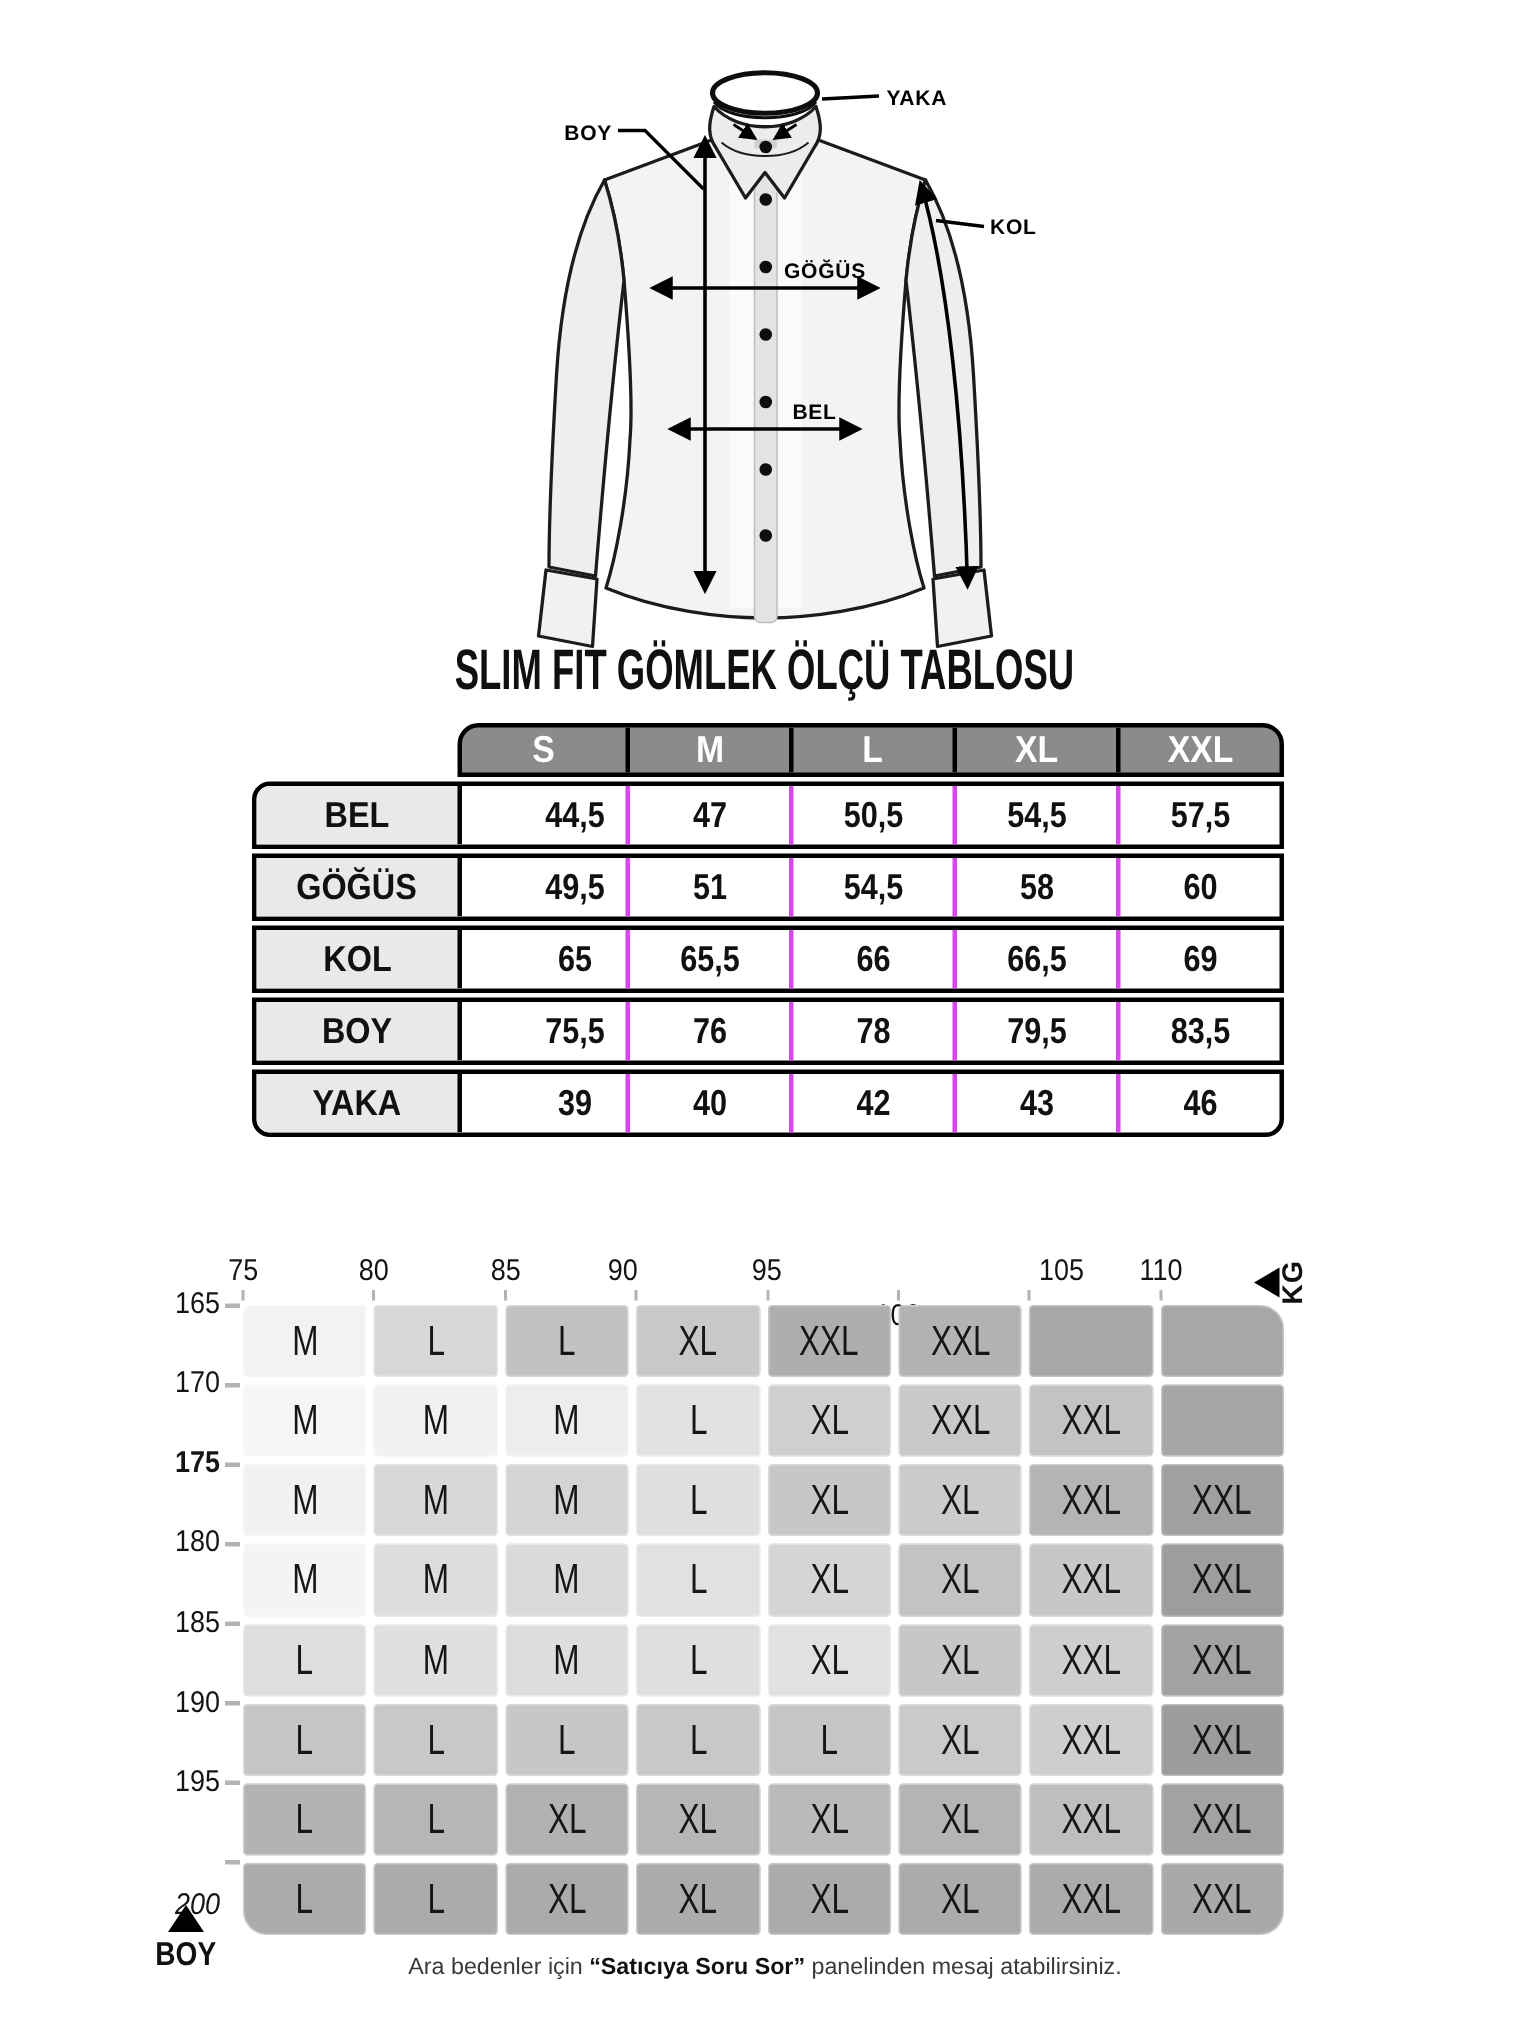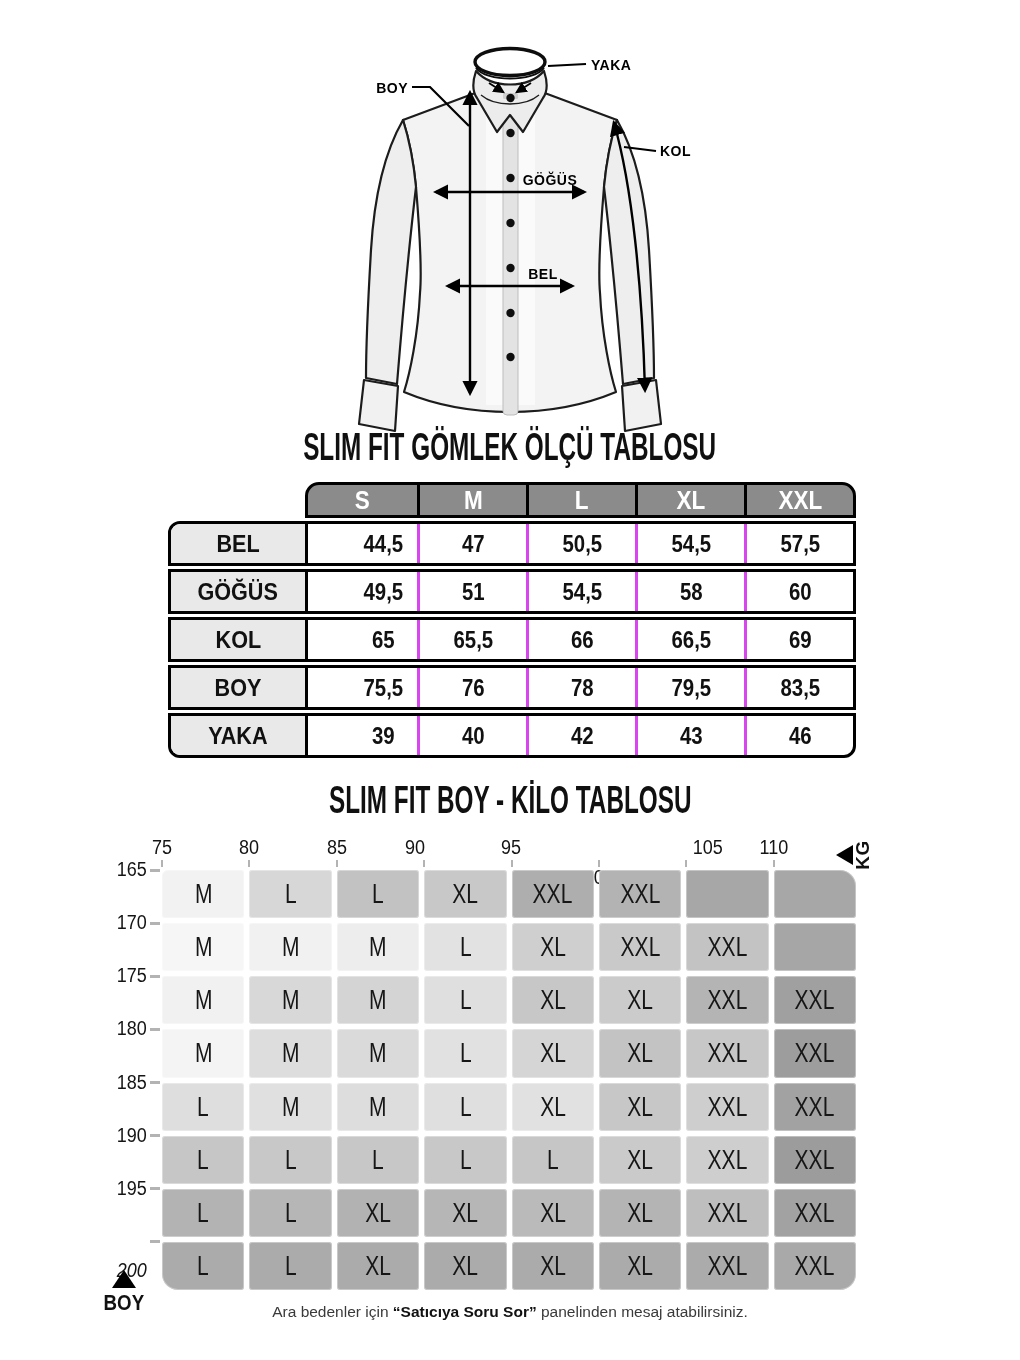--- a/index.html
+++ b/index.html
@@ -267,23 +267,20 @@
           <div class="t1-val">
             <span class="cx85">43</span>
           </div>
           <div class="t1-val">
             <span class="cx85">46</span>
           </div>
         </div>
       </div>
   </div>
 
-  <div class="h1" style="top:780px;">
-    <span class="cx64">SLIM FIT BOY - KİLO TABLOSU</span>
-  </div>
 
   <div class="abs" style="left:0;top:0;width:1020px;height:0;">
       <div class="ax-top" style="left: 136px;"><span class="cx9">75</span></div>
       <div class="tick-v" style="left: 161px; background: rgb(179, 179, 179);"></div>
       <div class="ax-top" style="left: 223.375px;"><span class="cx9">80</span></div>
       <div class="tick-v" style="left: 248.375px; background: rgb(179, 179, 179);"></div>
       <div class="ax-top" style="left: 310.75px;"><span class="cx9">85</span></div>
       <div class="tick-v" style="left: 335.75px; background: rgb(179, 179, 179);"></div>
       <div class="ax-top" style="left: 389px;"><span class="cx9">90</span></div>
       <div class="tick-v" style="left: 423.125px; background: rgb(179, 179, 179);"></div>
@@ -294,21 +291,21 @@
       <div class="ax-top" style="left: 682px;"><span class="cx9">105</span></div>
       <div class="tick-v" style="left: 685.25px; background: rgb(179, 179, 179);"></div>
       <div class="ax-top" style="left: 747.625px;"><span class="cx9">110</span></div>
       <div class="tick-v" style="left: 772.625px; background: rgb(179, 179, 179);"></div>
     </div>
   <div class="abs" style="left:0;top:0;width:1020px;height:0;">
       <div class="ax-left" style="left: 96px; top: 858px;"><span class="cx9">165</span></div>
       <div class="dash-h" style="top: 868.5px; background: rgb(179, 179, 179);"></div>
       <div class="ax-left" style="left: 96px; top: 911.125px;"><span class="cx9">170</span></div>
       <div class="dash-h" style="top: 921.625px; background: rgb(179, 179, 179);"></div>
-      <div class="ax-left" style="left: 96px; top: 964.25px;"><span class="cx9">175</span></div>
+      <div class="ax-left" style="left: 96px; top: 964.25px; font-weight: bold;"><span class="cx9">175</span></div>
       <div class="dash-h" style="top: 974.75px; background: rgb(179, 179, 179);"></div>
       <div class="ax-left" style="left: 96px; top: 1017.38px;"><span class="cx9">180</span></div>
       <div class="dash-h" style="top: 1027.88px; background: rgb(179, 179, 179);"></div>
       <div class="ax-left" style="left: 96px; top: 1070.5px;"><span class="cx9">185</span></div>
       <div class="dash-h" style="top: 1081px; background: rgb(179, 179, 179);"></div>
       <div class="ax-left" style="left: 96px; top: 1123.62px;"><span class="cx9">190</span></div>
       <div class="dash-h" style="top: 1134.12px; background: rgb(179, 179, 179);"></div>
       <div class="ax-left" style="left: 96px; top: 1176.75px;"><span class="cx9">195</span></div>
       <div class="dash-h" style="top: 1187.25px; background: rgb(179, 179, 179);"></div>
       <div class="ax-left" style="left: 96px; top: 1259px; font-style: italic;"><span class="cx9">200</span></div>

